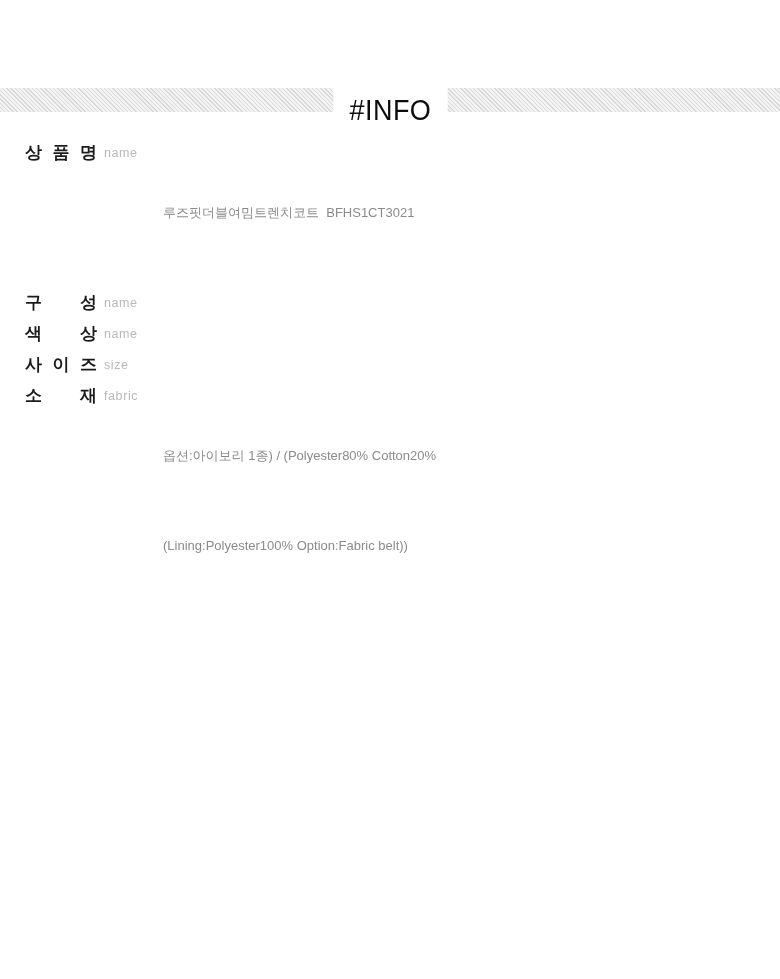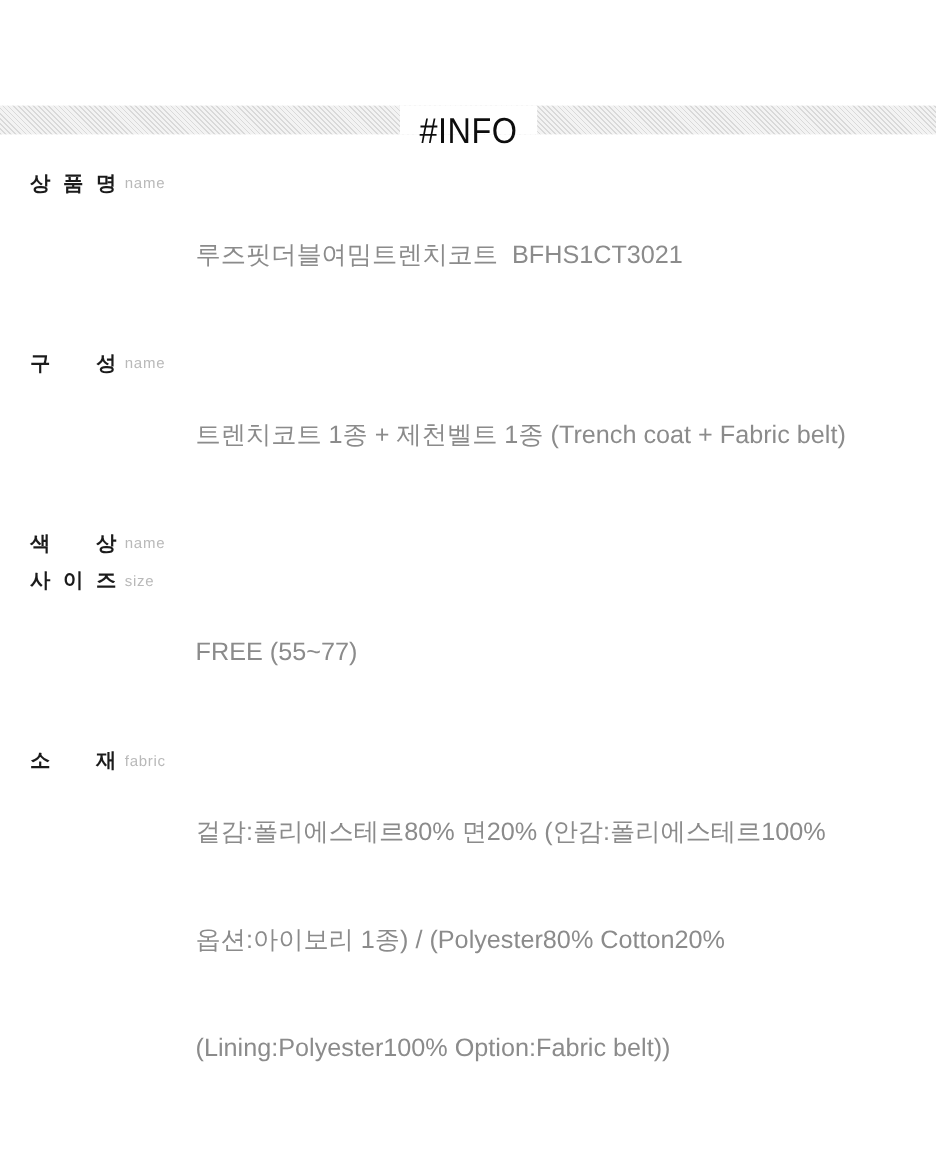--- a/index.html
+++ b/index.html
@@ -20,21 +20,21 @@
   }
   
   .info-rows{margin:26px 0 0 25px;}
   .irow{display:flex;align-items:flex-start;}
   .ilabel{width:138px;flex:none;display:flex;}
   .lko{
     width:72px;flex:none;display:inline-flex;justify-content:space-between;
     font-size:17px;font-weight:700;color:#1b1b1b;line-height:30px;
   }
   .lsub{margin-left:7px;font-size:12.5px;color:#b9b9b9;line-height:31px;letter-spacing:.6px;}
-  .ival{font-size:21px;color:#8b8b8b;line-height:30px;white-space:pre-wrap;}
+  .ival{font-size:13px;color:#8b8b8b;line-height:30px;white-space:pre-wrap;}
 </style>
 </head>
 <body>
 
 <div class="page">
 
   <div class="info-band">
     <span class="info-title">#INFO</span>
   </div>
 
@@ -55,23 +55,20 @@
     </div>
 
     <div class="irow">
       <div class="ilabel">
         <span class="lko">
             <span>구</span>
             <span>성</span>
           </span>
         <span class="lsub">name</span>
       </div>
-      <div class="ival">
-        <div>트렌치코트 1종 + 제천벨트 1종 (Trench coat + Fabric belt)</div>
-      </div>
     </div>
 
     <div class="irow">
       <div class="ilabel">
         <span class="lko">
             <span>색</span>
             <span>상</span>
           </span>
         <span class="lsub">name</span>
       </div>
@@ -79,35 +76,31 @@
 
     <div class="irow">
       <div class="ilabel">
         <span class="lko">
             <span>사</span>
             <span>이</span>
             <span>즈</span>
           </span>
         <span class="lsub">size</span>
       </div>
-      <div class="ival">
-        <div>FREE (55~77)</div>
-      </div>
     </div>
 
     <div class="irow">
       <div class="ilabel">
         <span class="lko">
             <span>소</span>
             <span>재</span>
           </span>
         <span class="lsub">fabric</span>
       </div>
       <div class="ival">
-        <div>겉감:폴리에스테르80% 면20% (안감:폴리에스테르100%</div>
         <div>옵션:아이보리 1종) / (Polyester80% Cotton20%</div>
         <div>(Lining:Polyester100% Option:Fabric belt))</div>
       </div>
     </div>
 
   </div>
 
 </div>
 
 </body></html>

